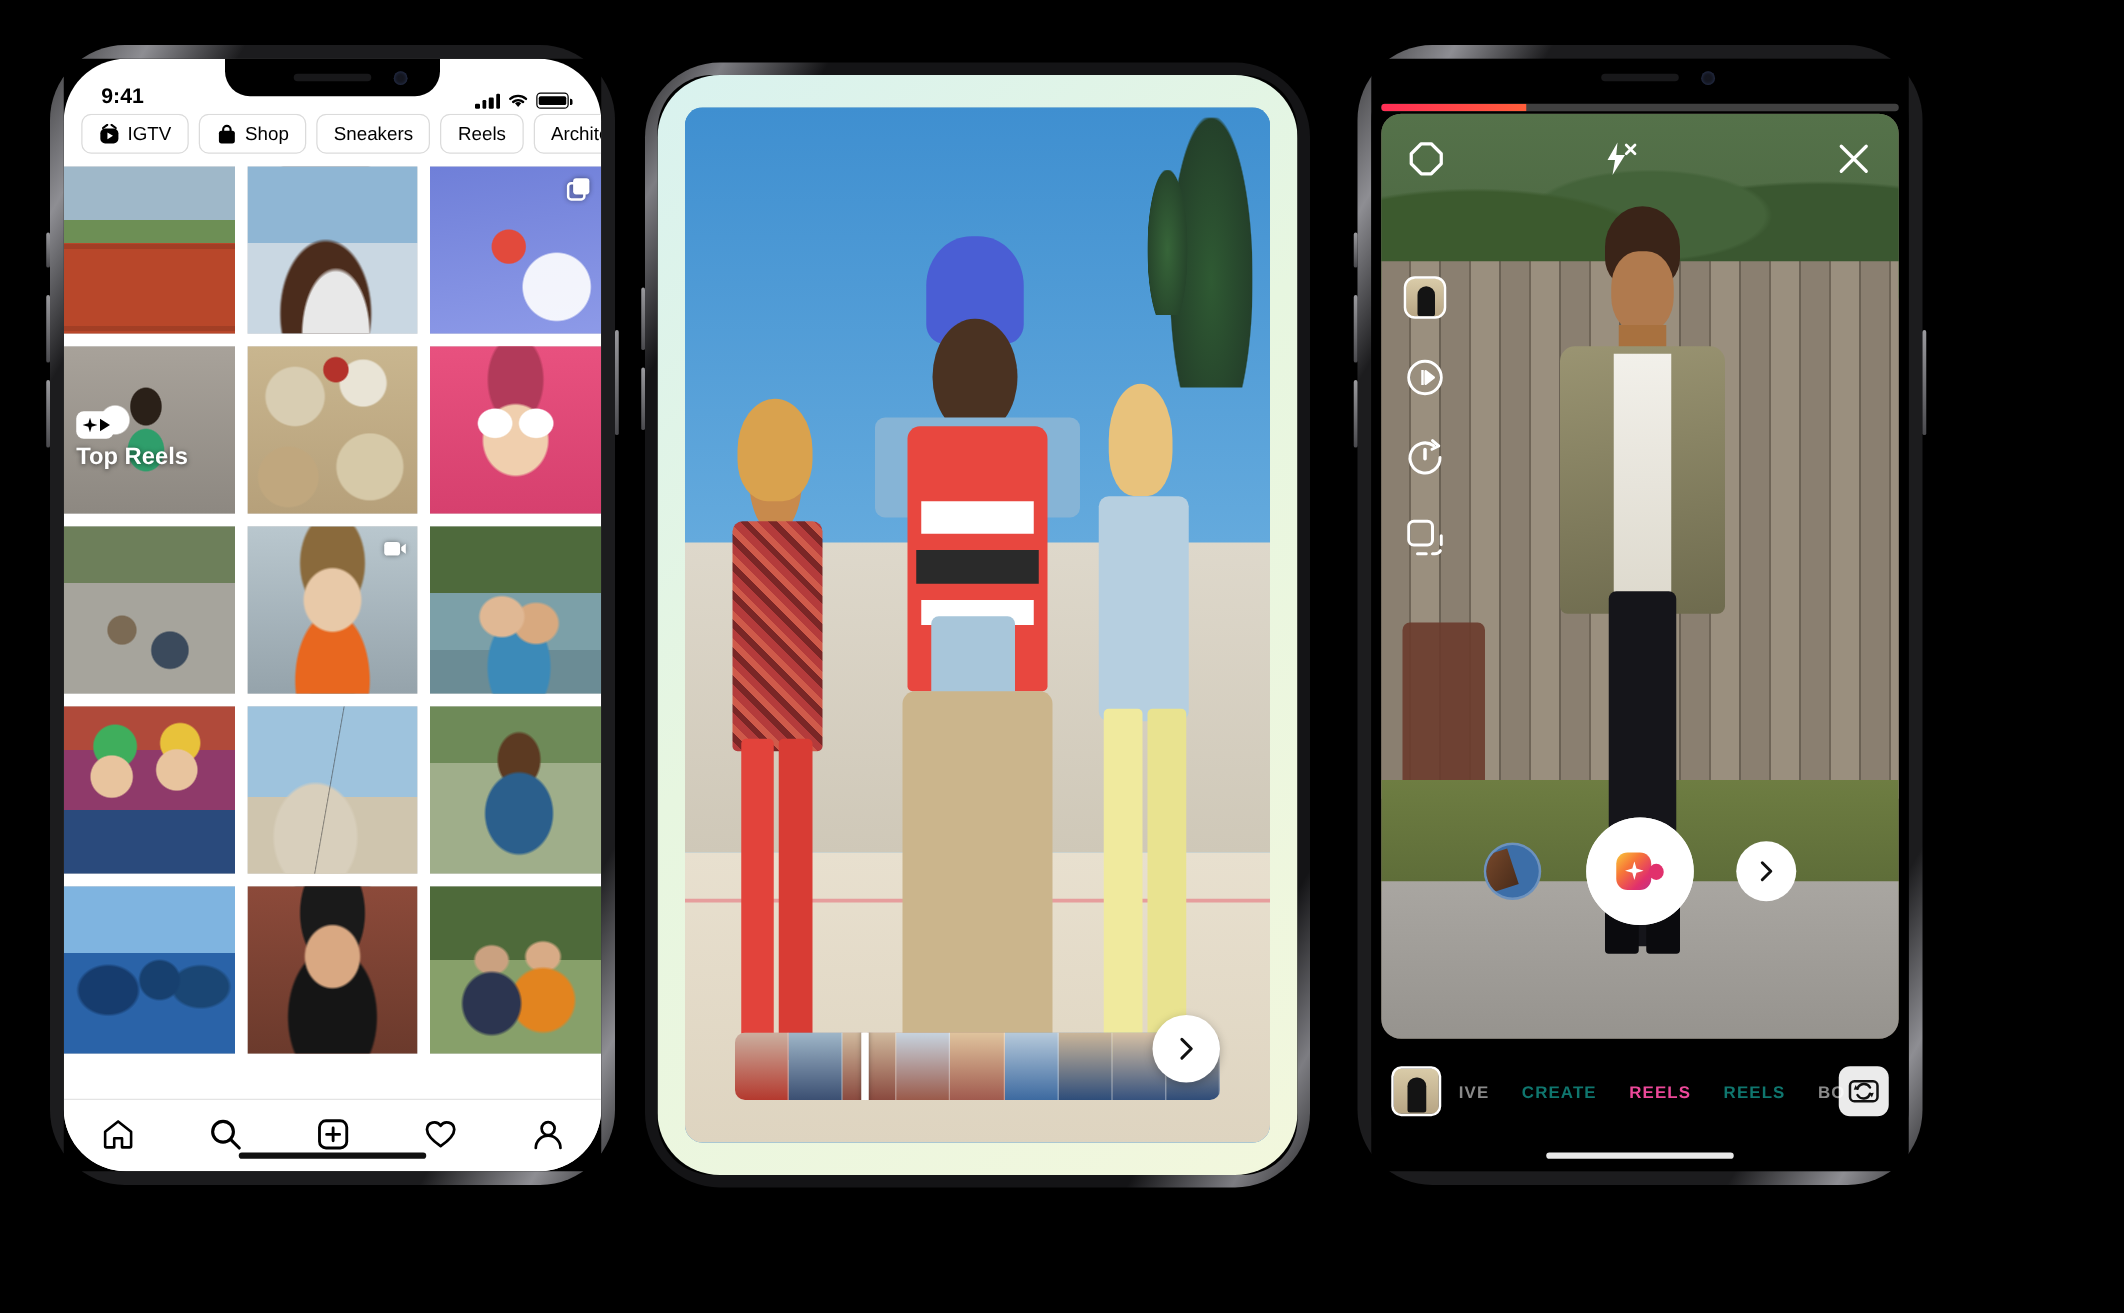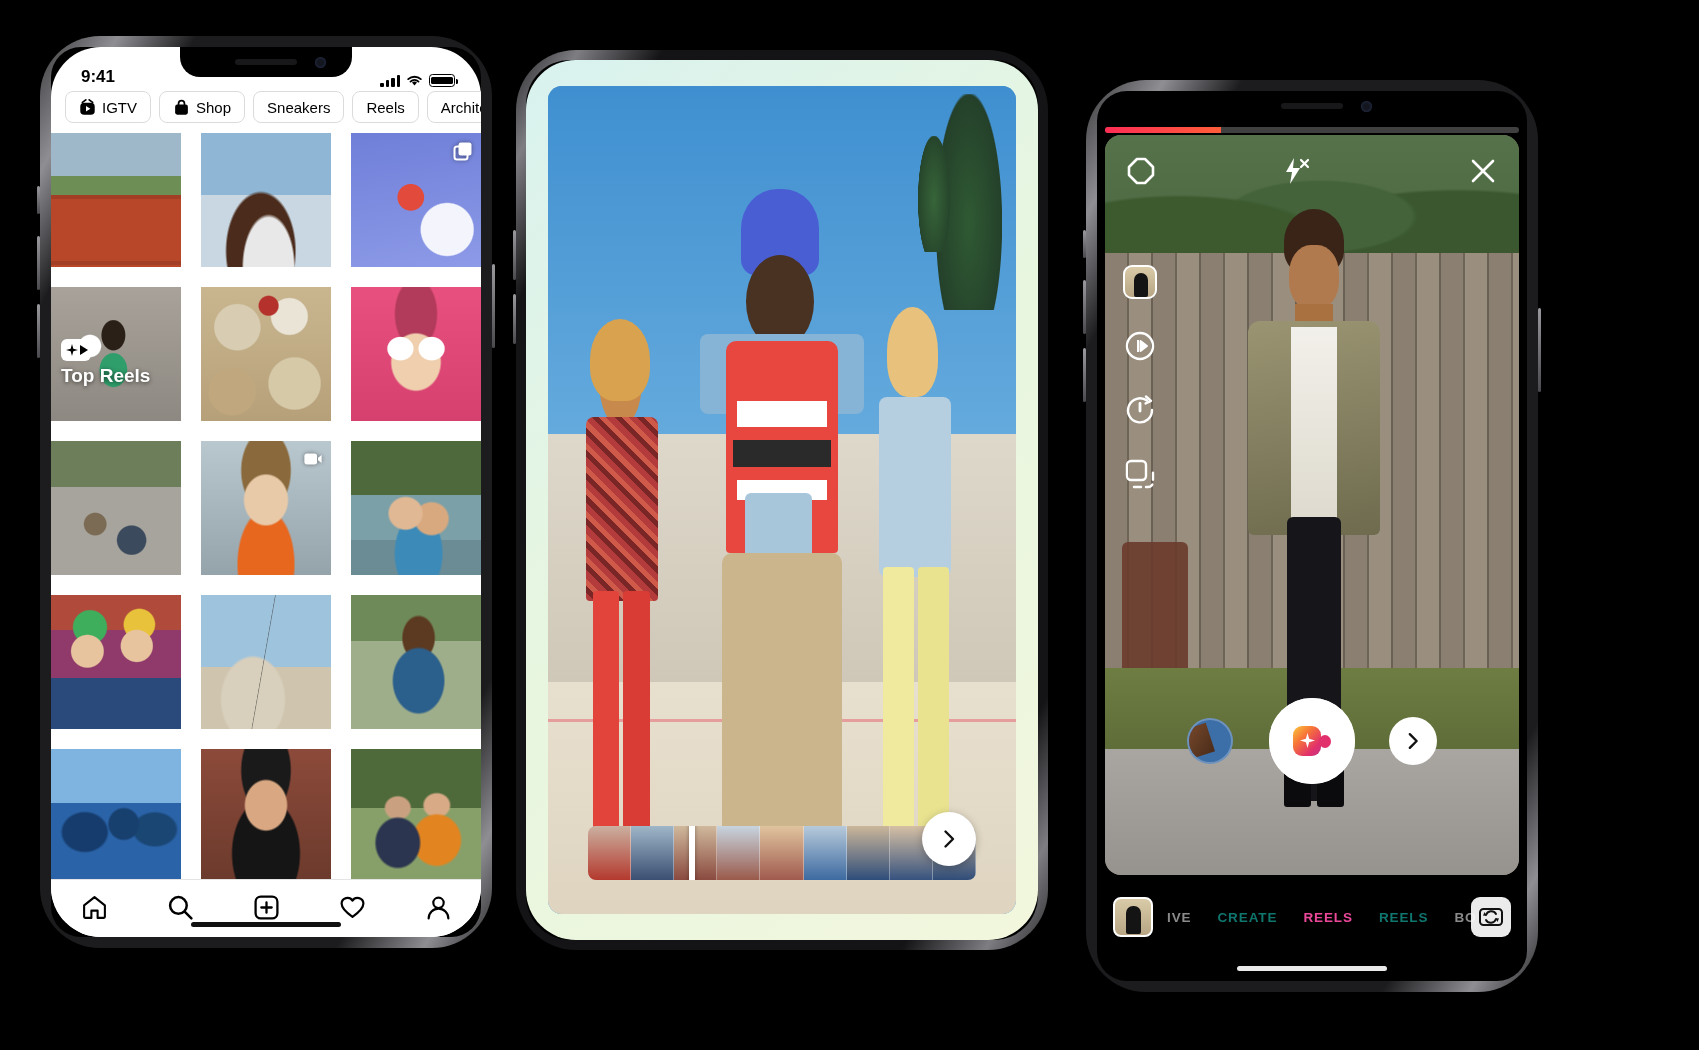--- a/index.html
+++ b/index.html
@@ -14,21 +14,21 @@
   
   .phone {
     position: absolute;
     border-radius: 60px;
     background: linear-gradient(120deg,#3a3a3c 0%, #8e8e93 8%, #1c1c1e 16%, #1c1c1e 84%, #8e8e93 93%, #2c2c2e 100%);
     padding: 11px;
     box-shadow: 0 0 0 1px #000;
   }
   .phone-inner {
     width: 100%; height: 100%;
-    border-radius: 30px;
+    border-radius: 16px;
     background: #000;
     overflow: hidden;
     position: relative;
   }
   .screen { position: absolute; inset: 0; overflow: hidden; border-radius: 50px; }
 
   .notch {
     position: absolute; top: 0; left: 50%; transform: translateX(-50%);
     background: #000; border-bottom-left-radius: 20px; border-bottom-right-radius: 20px;
     z-index: 40;
@@ -80,21 +80,21 @@
   .mag::after { content:""; position:absolute; width:1.9px; height:5.5px; background:#8e8e93; right:-2px; bottom:-4px; transform: rotate(-45deg); border-radius:1px; }
 
   .chips { display: flex; gap: 8px; padding: 0 14px 10px; overflow: hidden; }
   .chip {
     flex: 0 0 auto; height: 32px; padding: 0 13px; border: 1px solid #dbdbdb;
     border-radius: 8px; background: #fff; display: flex; align-items: center; gap: 6px;
     font-size: 15px; font-weight: normal; color: #000; white-space: nowrap;
   }
   .chip-ico { width: 17px; height: 17px; flex: 0 0 17px; }
 
-  .grid { flex: 1; display: grid; grid-template-columns: repeat(3, 1fr); grid-auto-rows: 134px; gap: 20px; overflow: hidden; position: relative; }
+  .grid { flex: 1; display: grid; grid-template-columns: repeat(3, 1fr); grid-auto-rows: 134px; gap: 10px; overflow: hidden; position: relative; }
   .cell { position: relative; overflow: hidden; background: #d8d8d8; }
   .cell .ph { position: absolute; inset: 0; }
   .cell .badge { position: absolute; top: 8px; right: 8px; z-index: 3; filter: drop-shadow(0 0 2px rgba(0,0,0,.45)); }
 
   .reels-tag { position: absolute; left: 10px; bottom: 34px; z-index: 4; }
   .reels-tag .ic {
     width: 30px; height: 22px; background: #fff; border-radius: 6px; position: relative;
   }
   .reels-tag .ic::before {
     content:""; position:absolute; left:5px; top:5px; width:12px; height:12px;
@@ -134,21 +134,21 @@
   .d-legs { position:absolute; border-radius: 4px 4px 2px 2px; }
 
   .filmstrip { position: absolute; left: 40px; right: 40px; bottom: 34px; height: 54px;
     background: rgba(255,255,255,.25); border-radius: 8px; overflow: hidden; display:flex; z-index: 10; }
   .filmstrip .fr { flex: 1 1 0; border-right: 1px solid rgba(255,255,255,.35); position: relative; overflow:hidden; }
   .playhead { position:absolute; left: 26%; top: -4px; bottom: -4px; width: 6px; background:#fff; border-radius:3px; z-index:12; box-shadow: 0 0 4px rgba(0,0,0,.35); }
   .nextbtn { position: absolute; right: 40px; bottom: 48px; width: 54px; height: 54px; border-radius: 50%;
     background: #fff; display:flex; align-items:center; justify-content:center; z-index: 14; box-shadow: 0 2px 8px rgba(0,0,0,.25); }
 
   
-  #phone3 { left: 1086px; top: 36px; width: 452px; height: 912px; margin-top: 44px; }
+  #phone3 { left: 1086px; top: 36px; width: 452px; height: 912px; }
   #phone3 .notch { width: 172px; height: 30px; }
   .p3-screen { background: #000; }
   .p3-cam { position: absolute; left: 8px; right: 8px; top: 44px; height: 740px;
     border-radius: 16px; overflow: hidden; background: #7a7060; }
   .progressbar { position:absolute; left:8px; right:8px; top:36px; height:6px; border-radius:3px;
     background: rgba(255,255,255,.25); overflow:hidden; z-index: 30; }
   .progressbar i { display:block; height:100%; background: linear-gradient(90deg,#ff2d55,#ff5e3a); }
 
   .fence { position:absolute; left:0; right:0; top:16%; bottom:26%;
     background: repeating-linear-gradient(90deg,#8a7f70 0 22px,#6f6557 22px 24px,#9a8f7e 24px 46px,#6a6154 46px 48px); }

